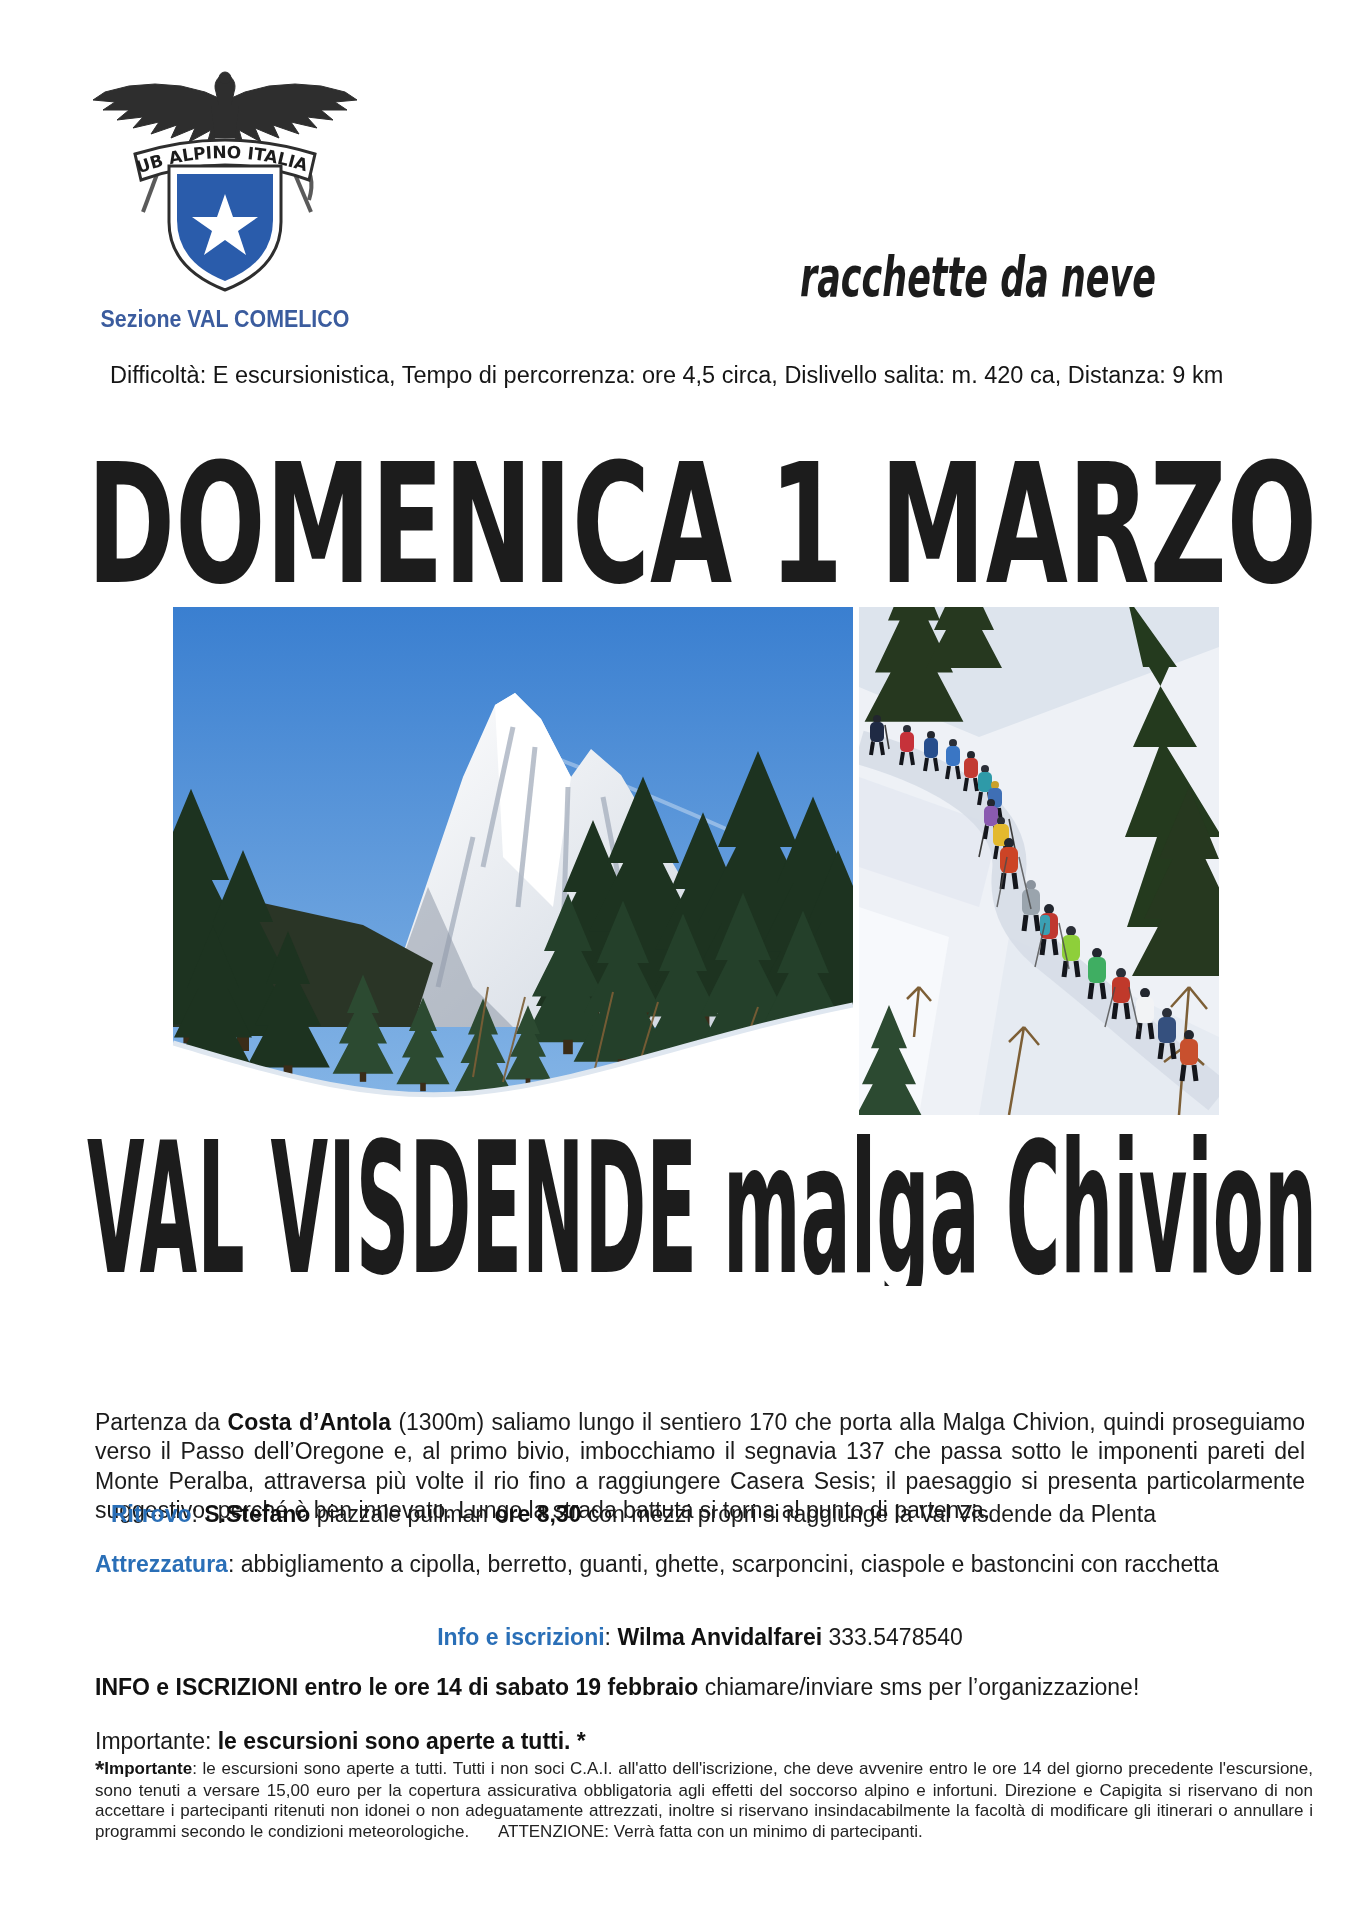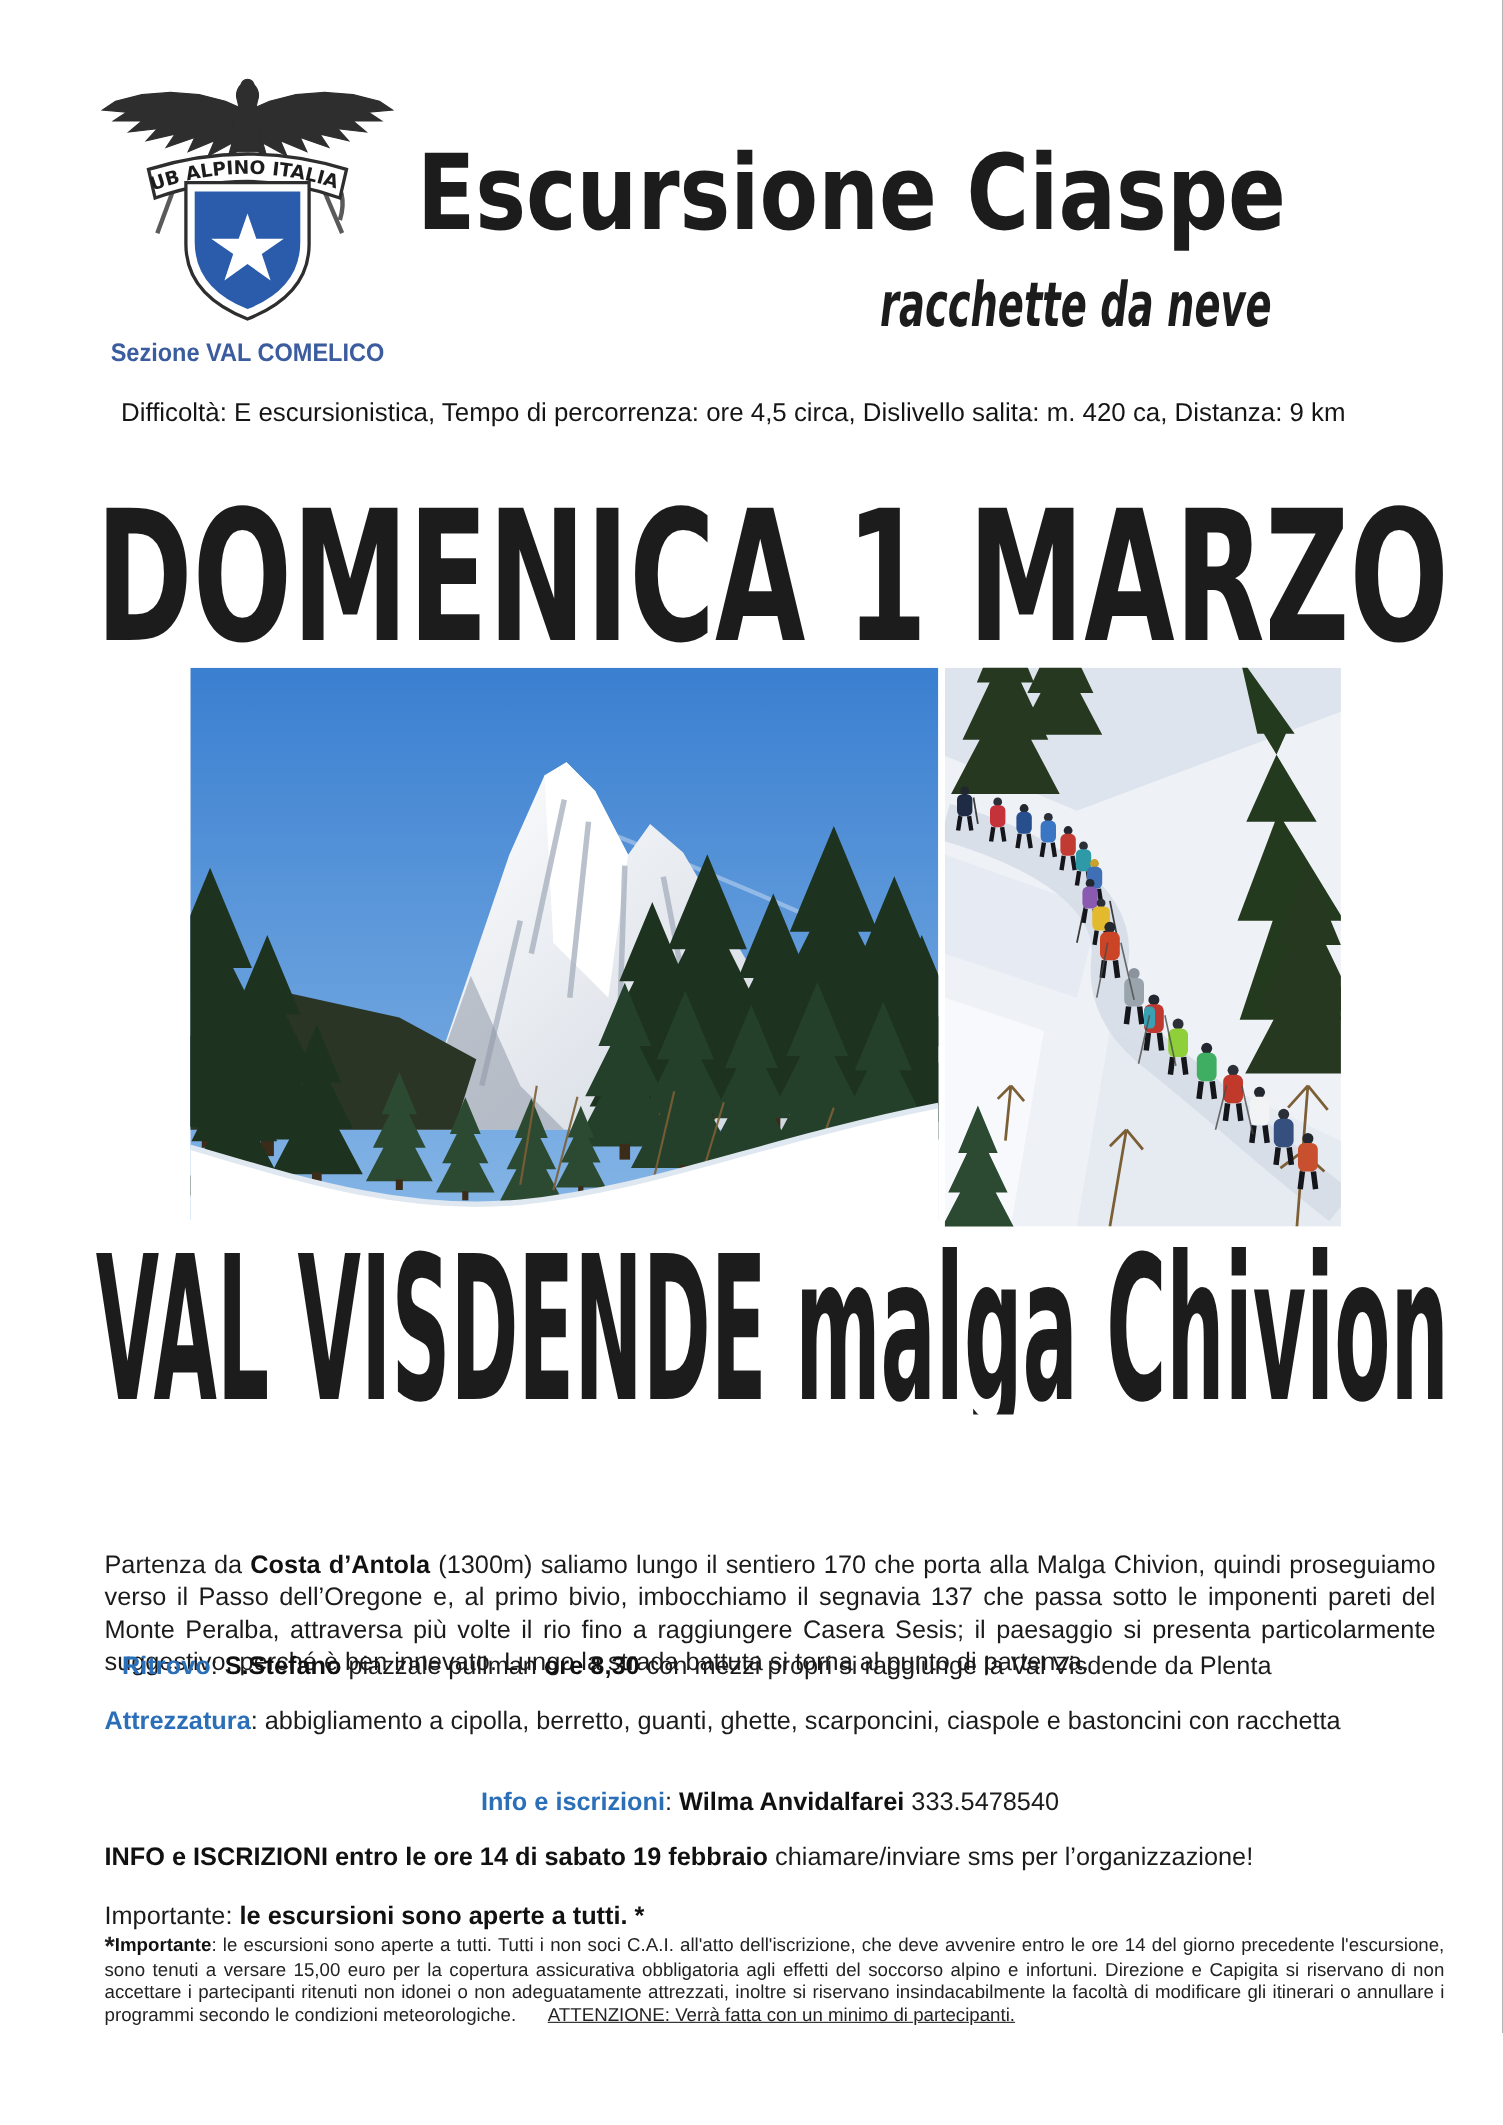--- a/index.html
+++ b/index.html
@@ -36,21 +36,21 @@
   .infoisc{top:1600px; text-align:center;}
   .deadline{top:1650px; text-align:left;}
   .importante{top:1704px; text-align:left;}
   .blue{color:#2a6fb7; font-weight:bold;}
   b{color:#111;}
   .footnote{
     position:absolute; left:95px; top:1742px; width:1218px;
     font-size:17px; line-height:1.22; text-align:justify; color:#222;
   }
   .fn-star{font-size:24px; font-weight:bold; vertical-align:top; line-height:.9;}
-  .uline{text-decoration:underline;margin-left:24px;}
+  .uline{margin-left:24px;}
 </style>
 </head>
 <body>
 
 <div class="page">
 
   <div class="logo-wrap">
     <svg width="280" height="236" viewBox="0 0 280 236">
 
       <g fill="#2e2e2e" stroke="#2e2e2e">
@@ -81,25 +81,20 @@
 
       <g>
         <path d="M84,104 L196,104 L196,160 Q196,206 140,228 Q84,206 84,160 Z" fill="#ffffff" stroke="#2e2e2e" stroke-width="3"></path>
         <path d="M92,112 L188,112 L188,158 Q188,200 140,219 Q92,200 92,158 Z" fill="#2a5cab"></path>
         <path d="M140,132 L148,155 L173,155 L153,169 L161,193 L140,178 L119,193 L127,169 L107,155 L132,155 Z" fill="#ffffff"></path>
       </g>
     </svg>
     <div class="sezione">Sezione VAL COMELICO</div>
   </div>
 
-  <div class="title-block">
-    <svg width="800" height="114" viewBox="0 0 800 114">
-      <text x="4" y="92" font-size="95" font-family="Liberation Sans, sans-serif" textLength="790" lengthAdjust="spacingAndGlyphs">Escursione Ciaspe</text>
-    </svg>
-  </div>
   <div class="subtitle-block">
     <svg width="500" height="62" viewBox="0 0 500 62">
       <text x="140" y="50" font-size="56" font-family="Liberation Sans, sans-serif" textLength="356" lengthAdjust="spacingAndGlyphs">racchette da neve</text>
     </svg>
   </div>
 
   <div class="diff-line">Difficoltà: E escursionistica,  Tempo di percorrenza: ore 4,5 circa, Dislivello salita: m. 420 ca,  Distanza: 9 km</div>
 
   <div class="date-block">
     <svg width="1235" height="150" viewBox="0 0 1235 150">

